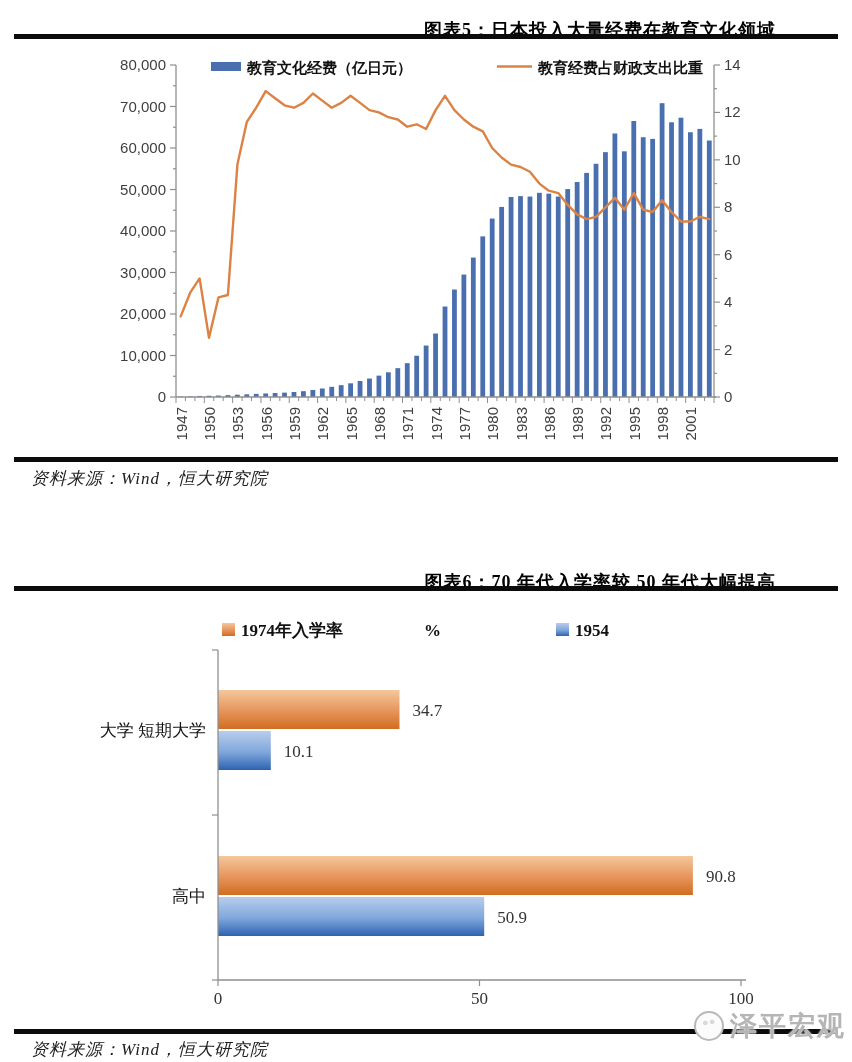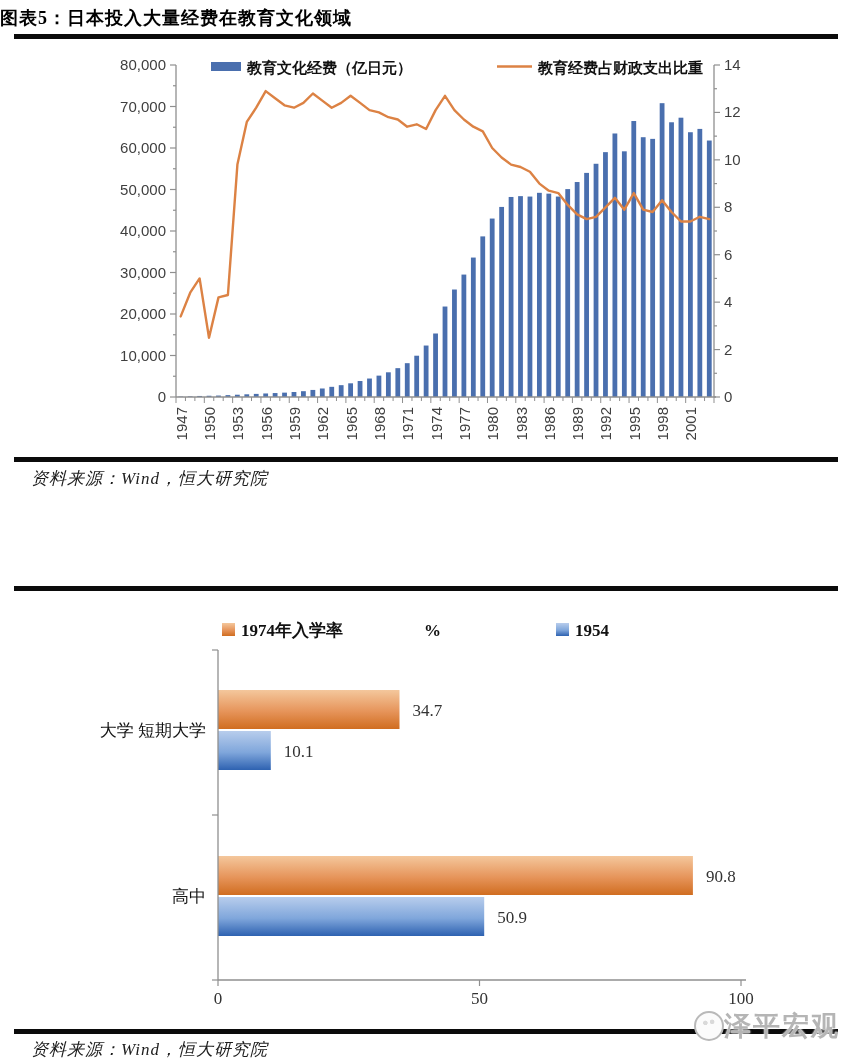--- a/index.html
+++ b/index.html
@@ -1,24 +1,24 @@
 <!DOCTYPE html>
 <html><head>
 <meta charset="utf-8">
 <style>
   html,body{margin:0;padding:0;background:#ffffff;}
   .page{position:relative;width:852px;height:1062px;background:#fff;overflow:hidden;
         font-family:"Liberation Serif","DejaVu Serif",serif;}
-  .fig-title{position:absolute;left:0;width:764px;margin:0;text-align:left;
+  .fig-title{position:absolute;left:0;width:764px;margin:12px;text-align:right;
              font:bold 18px "Liberation Serif","DejaVu Serif",serif;color:#000;letter-spacing:1px;}
   .rule{position:absolute;left:14px;width:824px;height:5px;background:#0b0b0b;}
   .chart{position:absolute;left:0;width:852px;}
   .source{position:absolute;left:30px;margin:1px;font-style:italic;
           font:italic 17px "Liberation Serif","DejaVu Serif",serif;color:#1c1c1c;letter-spacing:1px;}
-  .watermark{position:absolute;left:694px;top:1008px;display:flex;align-items:center;z-index:3;}
+  .watermark{position:absolute;left:694px;top:1008px;display:flex;align-items:center;gap:6px;z-index:3;}
   .wm-icon{width:26px;height:26px;border-radius:50%;border:2px solid #b9b9b9;background:
      radial-gradient(circle at 36% 38%, #d9d9d9 2px, transparent 2.6px),
      radial-gradient(circle at 62% 34%, #d9d9d9 2px, transparent 2.6px),
      #fbfbfb;}
   .wm-text{font:bold 27px "Liberation Serif","DejaVu Serif",serif;color:#b5b5b5;
            text-shadow:0 0 2px #fff,0 0 2px #fff;letter-spacing:2px;}
   svg text{user-select:none;}
 </style>
 </head>
 <body>
@@ -228,20 +228,21 @@
           <rect x="211" y="14" width="30" height="9" fill="#4a6fae"></rect>
           <text x="247" y="25" font-size="15" font-weight="bold" fill="#111">教育文化经费（亿日元）</text>
           <line x1="497" y1="18.5" x2="532" y2="18.5" stroke="#dc8244" stroke-width="2.6"></line>
           <text x="538" y="25" font-size="15" font-weight="bold" fill="#111">教育经费占财政支出比重</text>
         </g>
       </svg></div>
 
   <div class="rule" style="top:457px"></div>
   <p class="source" style="top:466px">资料来源：Wind，恒大研究院</p>
 
+  <h2 class="fig-title" style="top:558px">图表6：70 年代入学率较 50 年代大幅提高</h2>
   <div class="rule" style="top:586px"></div>
 
   <div class="chart" style="top:598px;height:422px" id="chart6"><svg width="852" height="422" viewBox="0 0 852 422">
         <defs>
           <linearGradient id="grad0" x1="0" y1="0" x2="0" y2="1">
             <stop offset="0%" stop-color="#f4c79c"></stop>
             <stop offset="55%" stop-color="#e6945a"></stop>
             <stop offset="100%" stop-color="#d06d20"></stop>
           </linearGradient>
           <linearGradient id="grad1" x1="0" y1="0" x2="0" y2="1">

